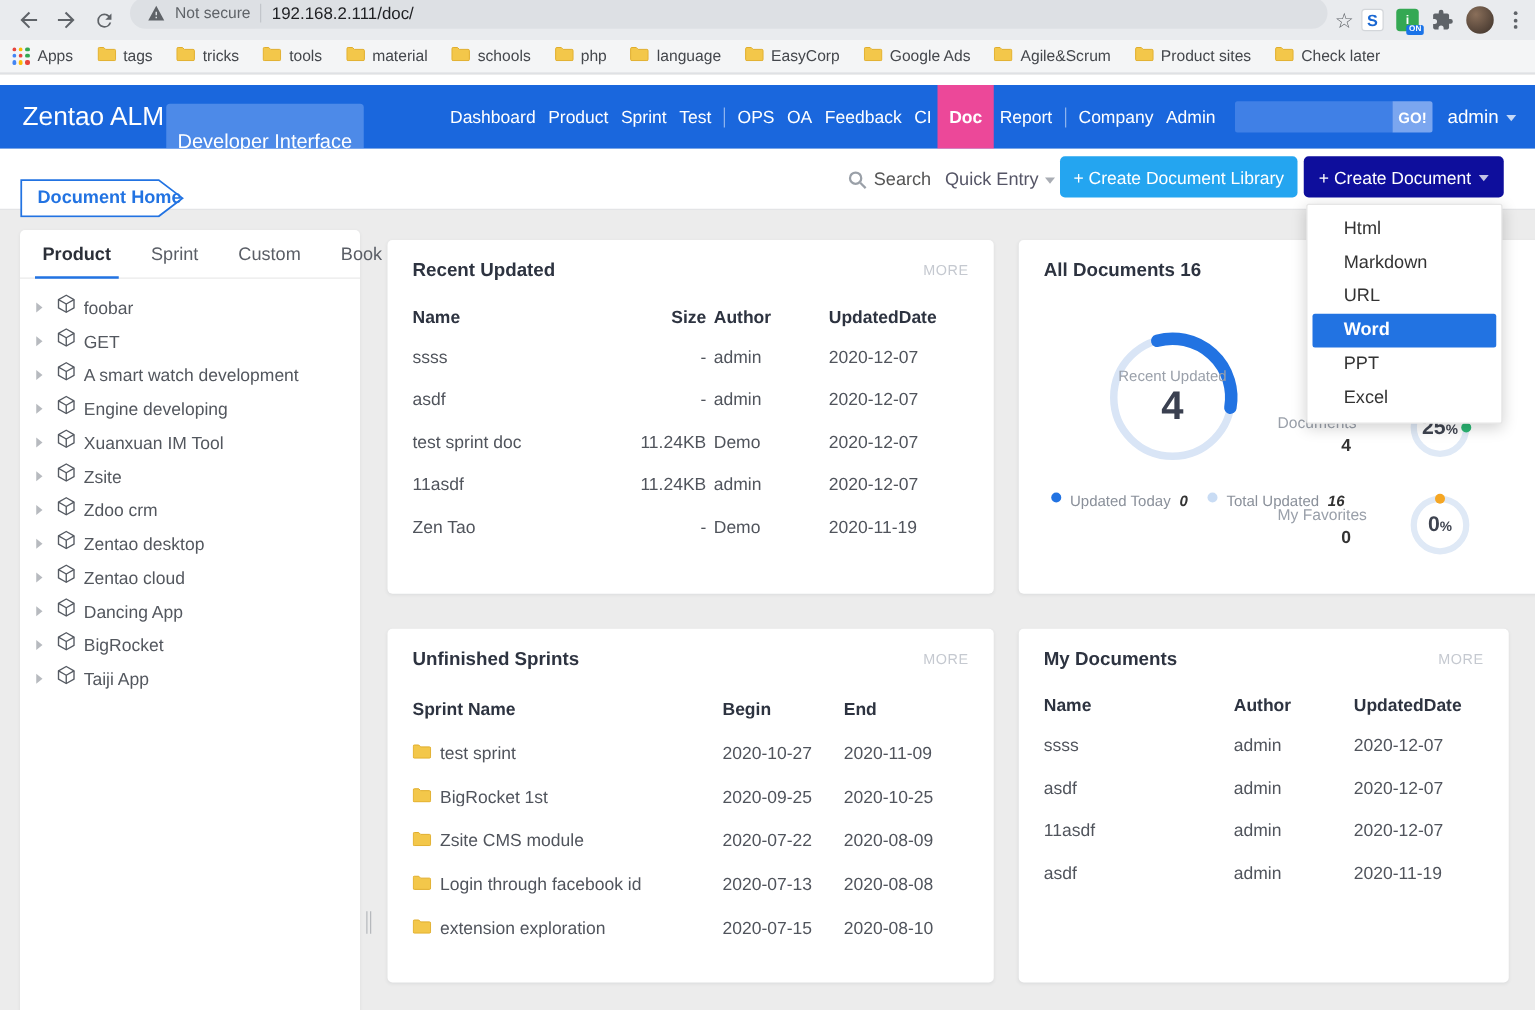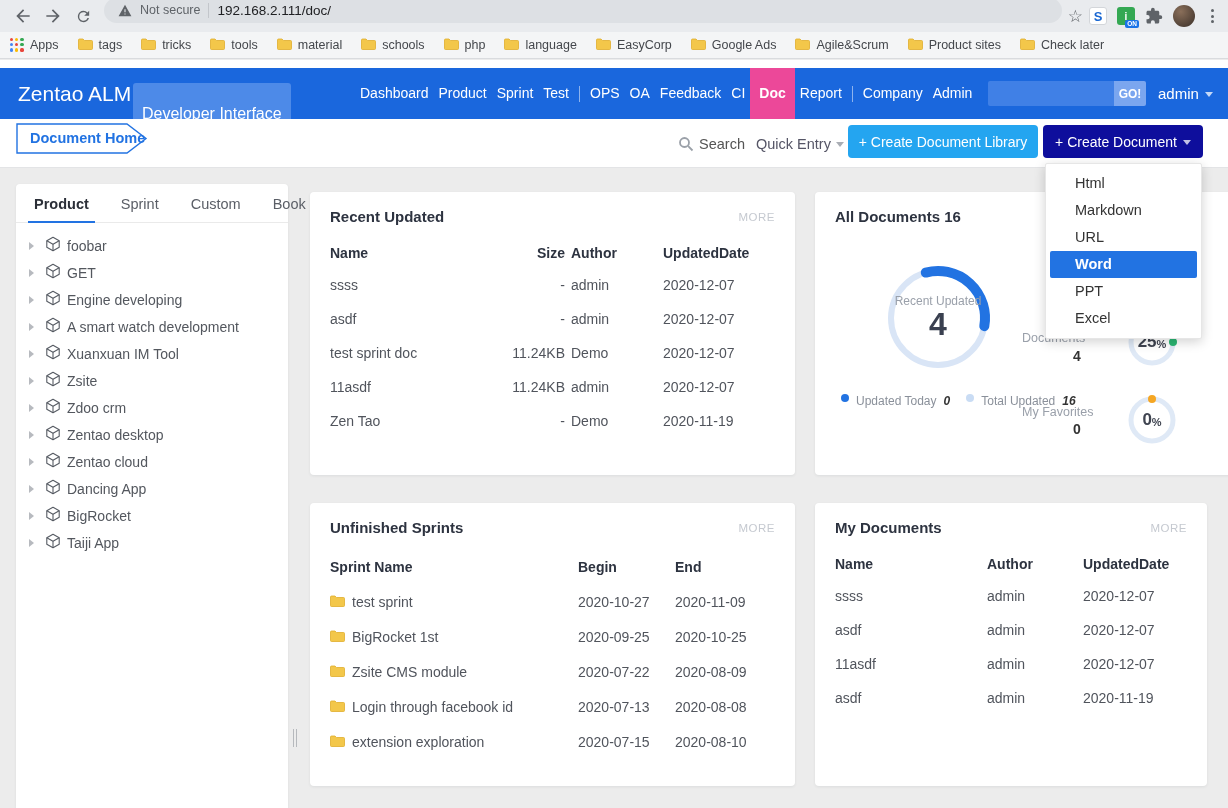--- a/index.html
+++ b/index.html
@@ -40,21 +40,21 @@
   .nav-divider{width:1px;height:16px;background:rgba(255,255,255,.5);margin:0 5px}
   .nav-search{position:absolute;left:988px;top:13px;display:flex}
   .nav-search input{width:110px;height:25px;background:#4080e6;border:none;border-radius:2px 0 0 2px;outline:none;color:#fff;padding:0 8px;font-size:13px}
   .go{width:32px;height:25px;background:#7ba6ef;color:#fff;font-weight:bold;font-size:12px;display:flex;align-items:center;justify-content:center;border-radius:0 2px 2px 0;cursor:pointer}
   .user{position:absolute;left:1158px;top:0;height:51px;display:flex;align-items:center;gap:6px;font-size:15px;cursor:pointer}
   .caret{width:0;height:0;border:4px solid transparent;border-top:5px solid currentColor;margin-top:5px}
   .caret.dim{opacity:.75}
 
   
   .subnav{position:absolute;top:119px;height:49px;width:100%;background:#fff;border-bottom:1px solid #e3e4e6}
-  .crumb{position:absolute;left:16px;top:4px;width:132px;height:42px;cursor:pointer}
+  .crumb{position:absolute;left:16px;top:24px;width:132px;height:42px;cursor:pointer}
   .crumb-text{position:absolute;left:14px;top:0;height:31px;line-height:31px;color:#2273e2;font-weight:bold;font-size:14.5px}
   .sub-item{position:absolute;top:0;height:49px;display:flex;align-items:center;gap:5px;font-size:14.5px;color:#555;cursor:pointer}
   .btn{position:absolute;top:125px;height:33px;border-radius:4px;color:#fff;font-size:14px;display:flex;align-items:center;justify-content:center;gap:6px;cursor:pointer}
   .btn-lib{left:848px;width:190px;background:#24a5f0}
   .btn-create{left:1043px;width:160px;background:#0e0e9c}
 
   
   .dropdown{position:absolute;left:1045px;top:163px;width:157px;background:#fff;border:1px solid #e6e6e6;border-radius:2px;box-shadow:0 3px 12px rgba(0,0,0,.18);padding:6px 0;z-index:50}
   .menu-item{height:27px;line-height:27px;padding-left:29px;font-size:14.5px;color:#333;cursor:pointer}
   .menu-item.selected{background:#2273e2;color:#fff;font-weight:bold;margin:0 4px;padding-left:25px;border-radius:2px}
@@ -332,30 +332,30 @@
           </svg></span>
         <span class="tree-label">GET</span>
       </div>
       <div class="tree-item">
         <span class="tree-caret"></span>
         <span><svg width="16" height="16" viewBox="0 0 16 16" fill="none" stroke="#565b63" stroke-width="1.1" stroke-linejoin="round">
             <path d="M8 1.2 L14.2 4.7 V11.3 L8 14.8 L1.8 11.3 V4.7 Z"></path>
             <path d="M1.8 4.7 L8 8.2 L14.2 4.7"></path>
             <path d="M8 8.2 V14.8"></path>
           </svg></span>
+        <span class="tree-label">A smart watch development</span>
+      </div>
+      <div class="tree-item">
+        <span class="tree-caret"></span>
+        <span><svg width="16" height="16" viewBox="0 0 16 16" fill="none" stroke="#565b63" stroke-width="1.1" stroke-linejoin="round">
+            <path d="M8 1.2 L14.2 4.7 V11.3 L8 14.8 L1.8 11.3 V4.7 Z"></path>
+            <path d="M1.8 4.7 L8 8.2 L14.2 4.7"></path>
+            <path d="M8 8.2 V14.8"></path>
+          </svg></span>
         <span class="tree-label">Engine developing</span>
-      </div>
-      <div class="tree-item">
-        <span class="tree-caret"></span>
-        <span><svg width="16" height="16" viewBox="0 0 16 16" fill="none" stroke="#565b63" stroke-width="1.1" stroke-linejoin="round">
-            <path d="M8 1.2 L14.2 4.7 V11.3 L8 14.8 L1.8 11.3 V4.7 Z"></path>
-            <path d="M1.8 4.7 L8 8.2 L14.2 4.7"></path>
-            <path d="M8 8.2 V14.8"></path>
-          </svg></span>
-        <span class="tree-label">A smart watch development</span>
       </div>
       <div class="tree-item">
         <span class="tree-caret"></span>
         <span><svg width="16" height="16" viewBox="0 0 16 16" fill="none" stroke="#565b63" stroke-width="1.1" stroke-linejoin="round">
             <path d="M8 1.2 L14.2 4.7 V11.3 L8 14.8 L1.8 11.3 V4.7 Z"></path>
             <path d="M1.8 4.7 L8 8.2 L14.2 4.7"></path>
             <path d="M8 8.2 V14.8"></path>
           </svg></span>
         <span class="tree-label">Xuanxuan IM Tool</span>
       </div>

